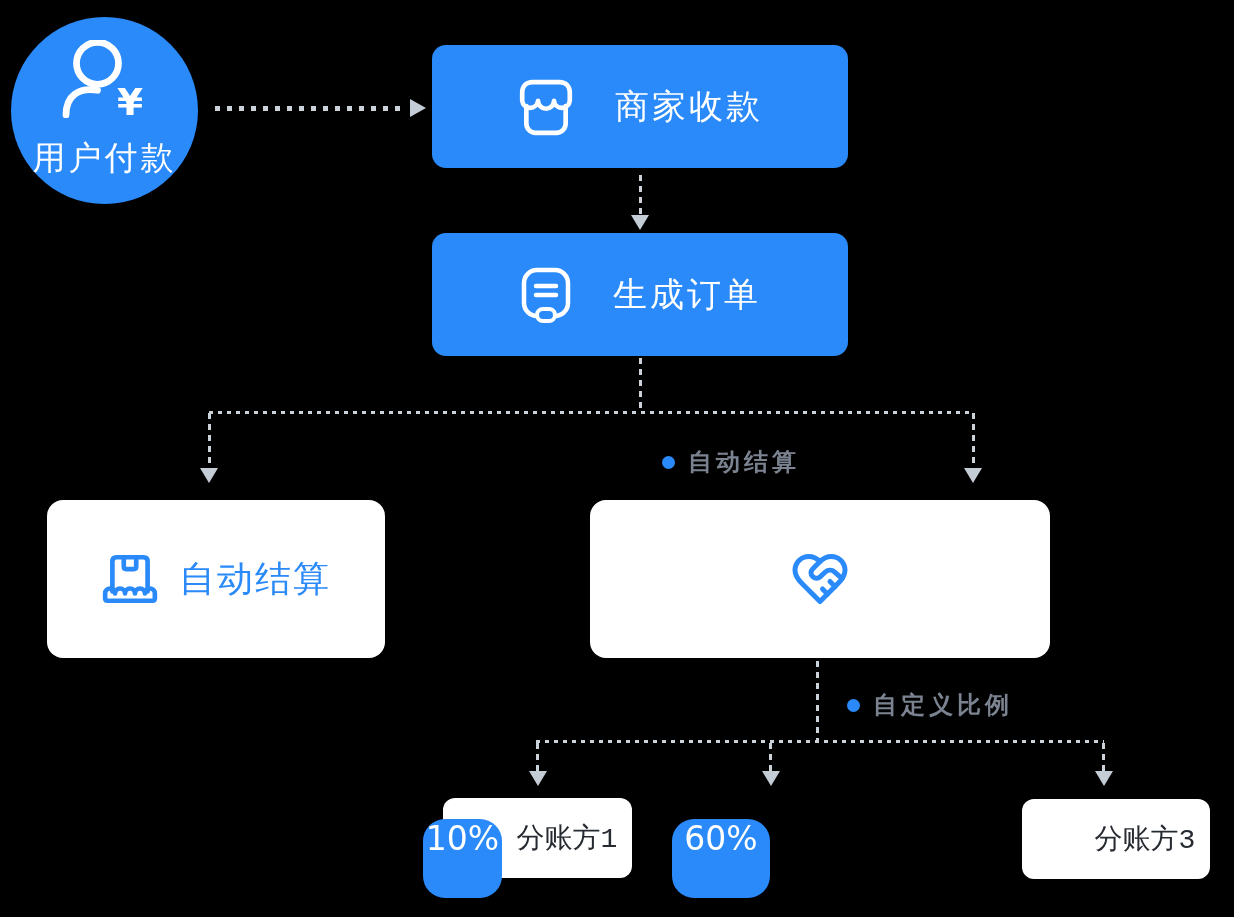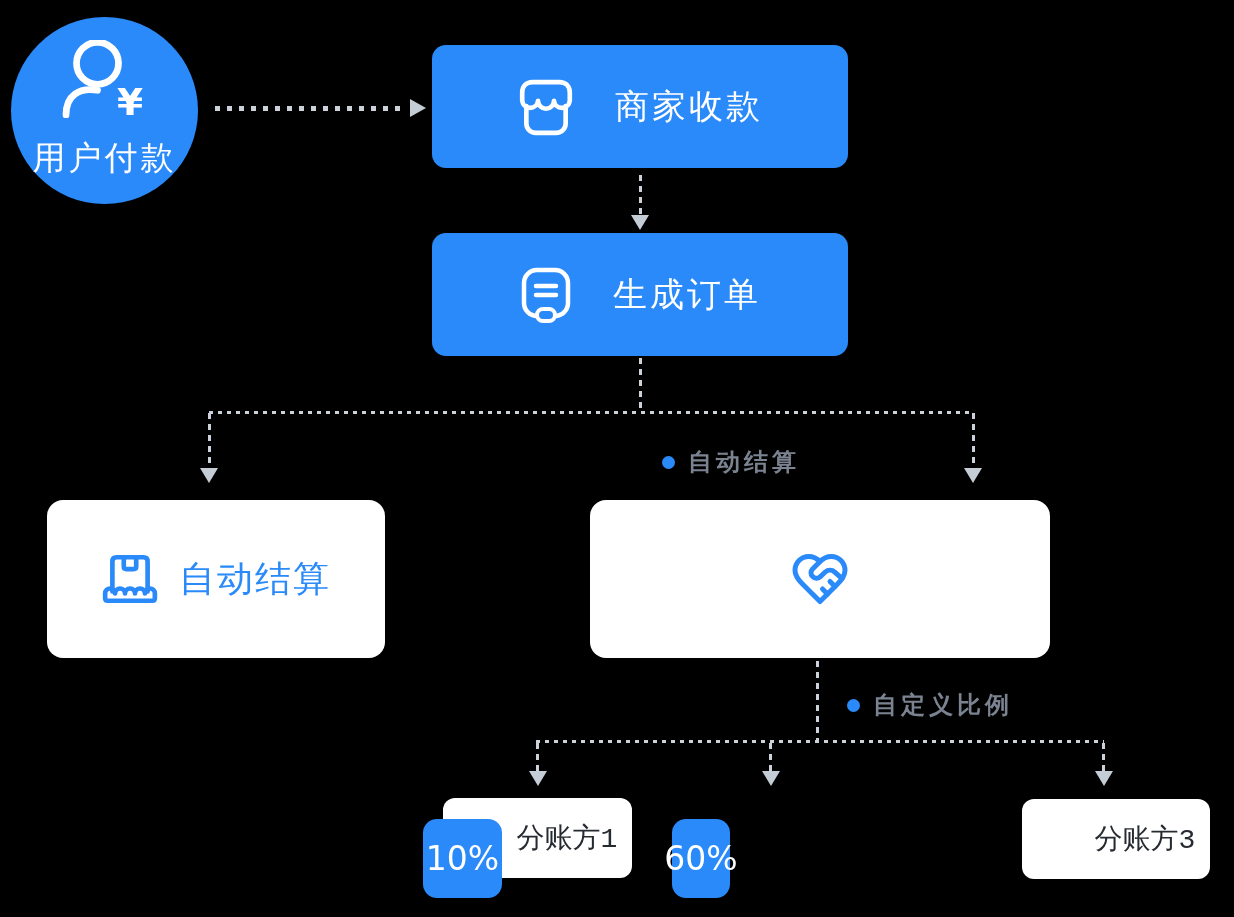--- a/index.html
+++ b/index.html
@@ -54,22 +54,22 @@
   
   .branch-label{position:absolute;display:flex;align-items:center;gap:13px;
     color:var(--label-gray);font-size:24px;letter-spacing:4px;font-weight:600;}
   .bullet{width:13px;height:13px;border-radius:50%;background:var(--primary-blue);flex:0 0 auto;}
 
   
   .party-card{position:absolute;background:var(--card-white);border-radius:12px;
     display:flex;align-items:center;justify-content:center;
     box-shadow:0 6px 16px rgba(0,0,0,0.25);}
   .party-card .party-label{font-size:28px;color:var(--dark-text);font-weight:500;font-family:Liberation Mono, monospace;}
-  .party-badge{position:absolute;background:var(--primary-blue);border-radius:14px;
-    display:flex;align-items:center;justify-content:center;color:#fff;font-size:33px;z-index:2;}
+  .party-badge{position:absolute;background:var(--primary-blue);border-radius:22px;
+    display:flex;align-items:flex-start;justify-content:center;color:#fff;font-size:33px;z-index:2;}
 
   
   .icon{display:block;flex:0 0 auto;}
   .stroke-w{stroke:#ffffff;fill:none;stroke-linecap:round;stroke-linejoin:round;}
   .stroke-b{stroke:var(--primary-blue);fill:none;stroke-linecap:round;stroke-linejoin:round;}
   .fill-blue{fill:var(--primary-blue);}
 </style>
 </head>
 <body>
 
@@ -154,21 +154,21 @@
   <div class="dash-v" style="left:1102px;top:743px;height:29px;"></div>
   <div class="arr-down" style="left:1095px;top:771px;"></div>
 
   <div class="party-card" style="left:443px;top:798px;width:189px;height:80px;padding-left:59px;">
     <div class="party-label">分账方1</div>
   </div>
   <div class="party-badge" style="left:423px;top:819px;width:79px;height:79px;">
     <span>10%</span>
   </div>
 
-  <div class="party-badge" style="left:672px;top:819px;width:58px;height:79px;">
+  <div class="party-badge" style="left:672px;top:819px;width:98px;height:79px;">
     <span>60%</span>
   </div>
 
   <div class="party-card" style="left:1022px;top:799px;width:188px;height:80px;padding-left:58px;">
     <div class="party-label">分账方3</div>
   </div>
 
 </div>
 
 </body></html>

